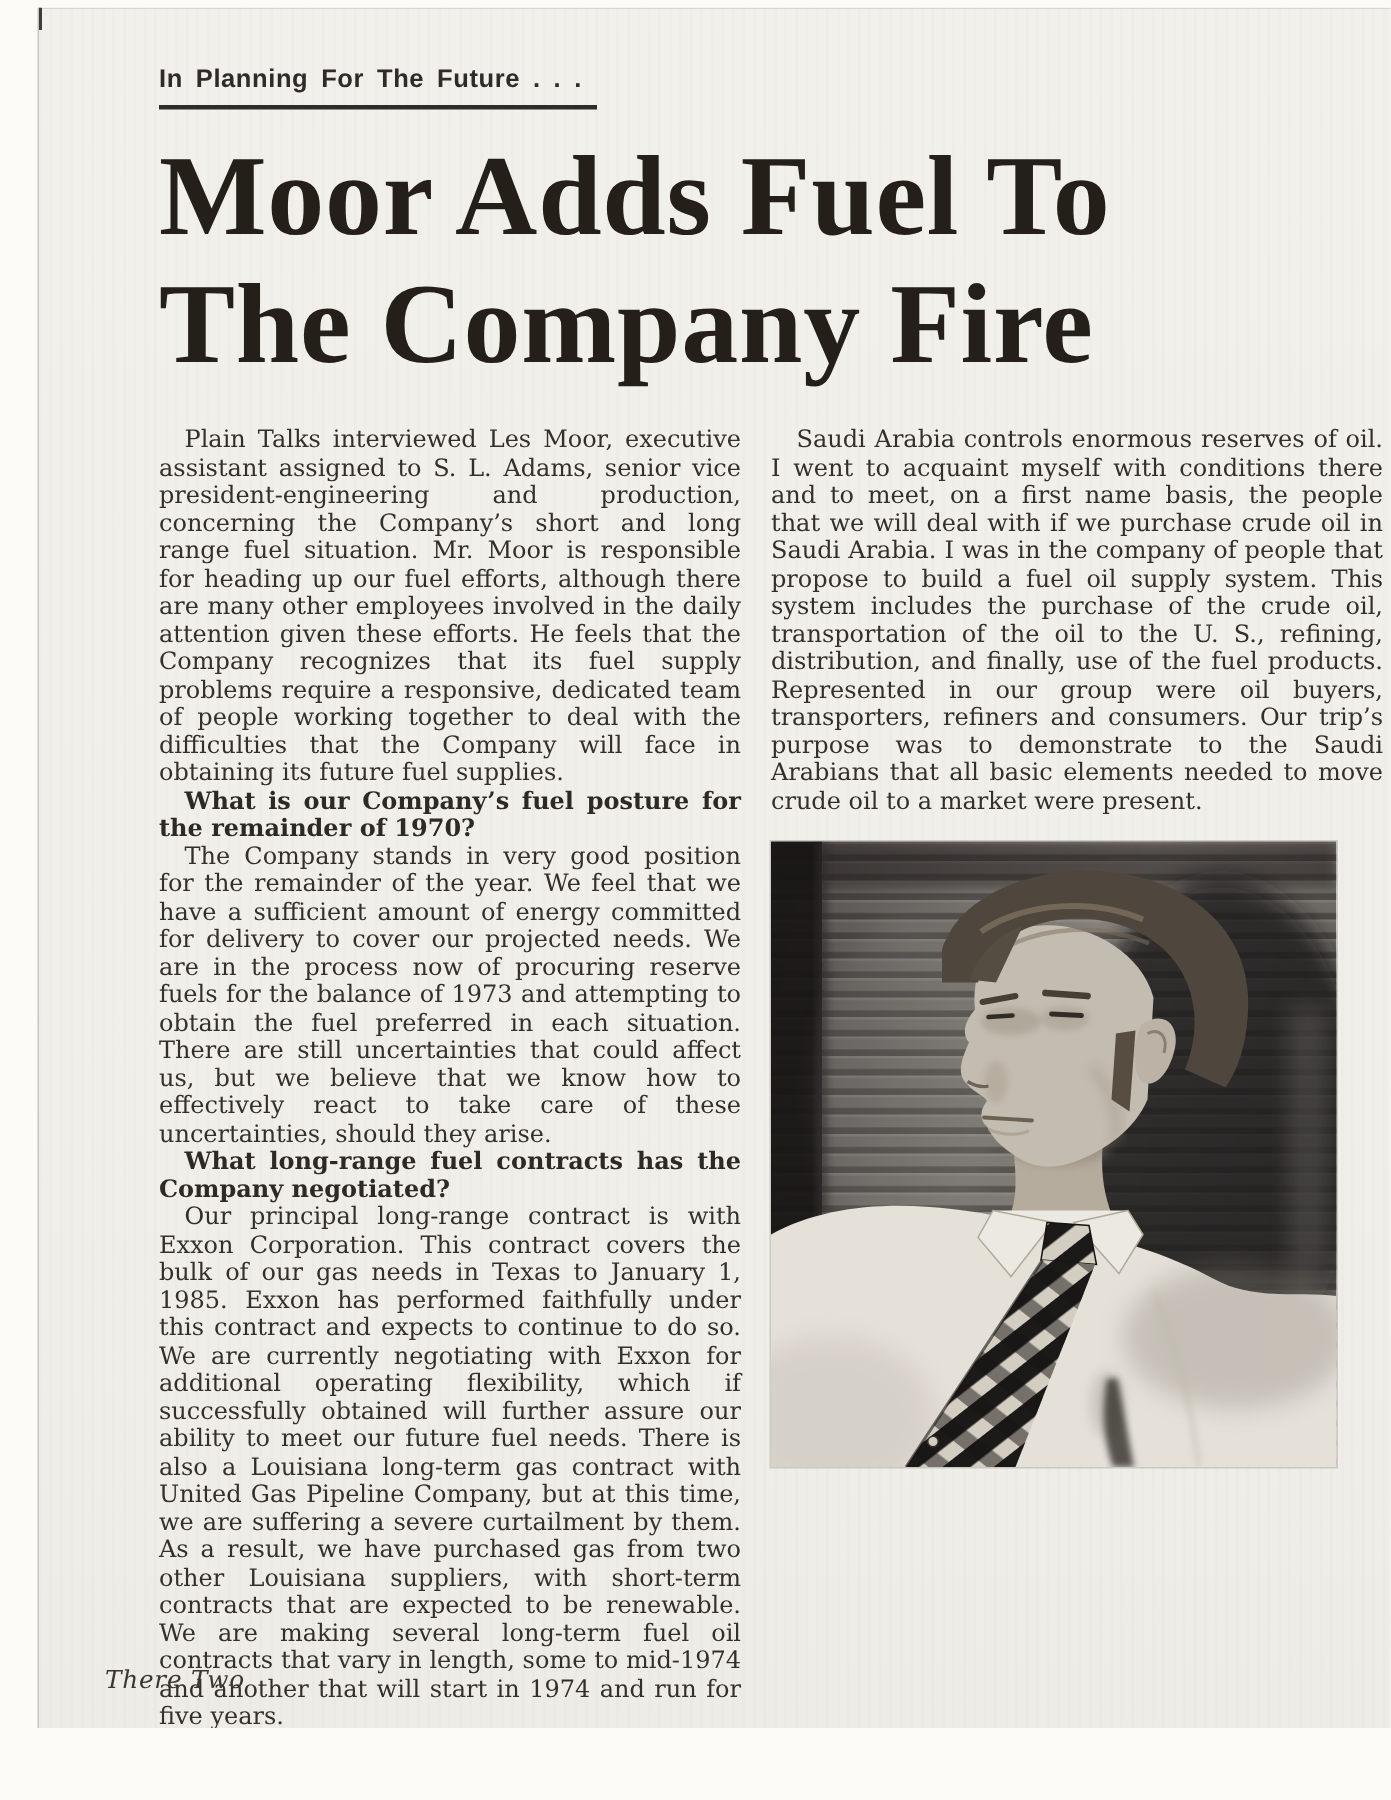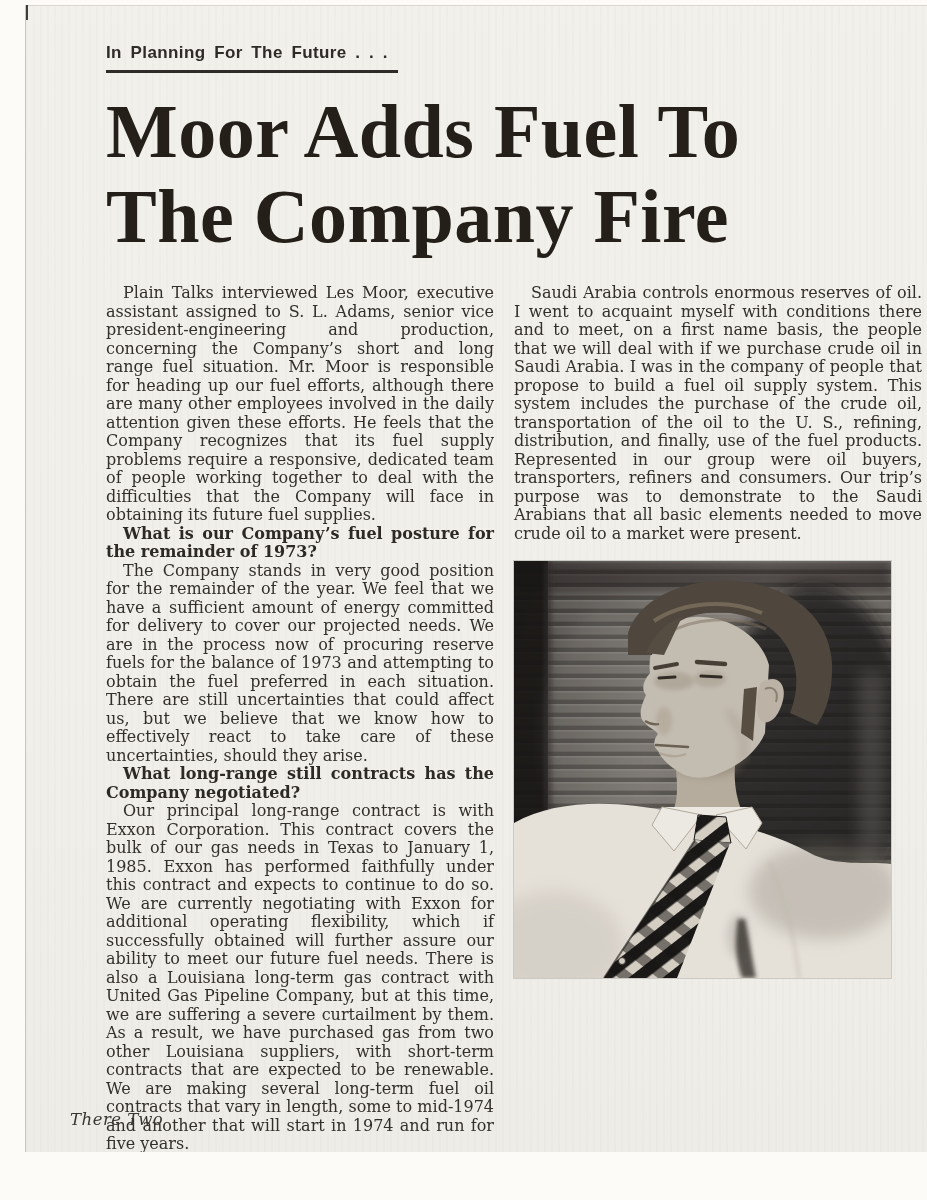--- a/index.html
+++ b/index.html
@@ -89,23 +89,23 @@
 
     <h1 class="headline">
       <span class="hl-line">Moor Adds Fuel To</span>
       <span class="hl-line">The Company Fire</span>
     </h1>
 
     <div class="columns">
 
       <div class="col col-left">
         <p class="body">Plain Talks interviewed Les Moor, executive assistant assigned to S. L. Adams, senior vice president-engineering and production, concerning the Company’s short and long range fuel situation. Mr. Moor is responsible for heading up our fuel efforts, although there are many other employees involved in the daily attention given these efforts. He feels that the Company recognizes that its fuel supply problems require a responsive, dedicated team of people working together to deal with the difficulties that the Company will face in obtaining its future fuel supplies.</p>
-        <p class="question">What is our Company’s fuel posture for the remainder of 1973?</p>
+        <p class="question">What is our Company’s fuel posture for the remainder of 1970?</p>
         <p class="body">The Company stands in very good position for the remainder of the year. We feel that we have a sufficient amount of energy committed for delivery to cover our projected needs. We are in the process now of procuring reserve fuels for the balance of 1973 and attempting to obtain the fuel preferred in each situation. There are still uncertainties that could affect us, but we believe that we know how to effectively react to take care of these uncertainties, should they arise.</p>
-        <p class="question">What long-range still contracts has the Company negotiated?</p>
+        <p class="question">What long-range fuel contracts has the Company negotiated?</p>
         <p class="body">Our principal long-range contract is with Exxon Corporation. This contract covers the bulk of our gas needs in Texas to January 1, 1985. Exxon has performed faithfully under this contract and expects to continue to do so. We are currently negotiating with Exxon for additional operating flexibility, which if successfully obtained will further assure our ability to meet our future fuel needs. There is also a Louisiana long-term gas contract with United Gas Pipeline Company, but at this time, we are suffering a severe curtailment by them. As a result, we have purchased gas from two other Louisiana suppliers, with short-term contracts that are expected to be renewable. We are making several long-term fuel oil contracts that vary in length, some to mid-1974 and another that will start in 1974 and run for five years.</p>
       </div>
 
       <div class="col col-right">
         <p class="body">Saudi Arabia controls enormous reserves of oil. I went to acquaint myself with conditions there and to meet, on a first name basis, the people that we will deal with if we purchase crude oil in Saudi Arabia. I was in the company of people that propose to build a fuel oil supply system. This system includes the purchase of the crude oil, transportation of the oil to the U. S., refining, distribution, and finally, use of the fuel products. Represented in our group were oil buyers, transporters, refiners and consumers. Our trip’s purpose was to demonstrate to the Saudi Arabians that all basic elements needed to move crude oil to a market were present.</p>
 
         <figure class="photo-figure">
           <svg viewBox="0 0 377 417" xmlns="http://www.w3.org/2000/svg">
             <defs>
               <linearGradient id="pbg" x1="0" y1="0" x2="1" y2="0.2">

